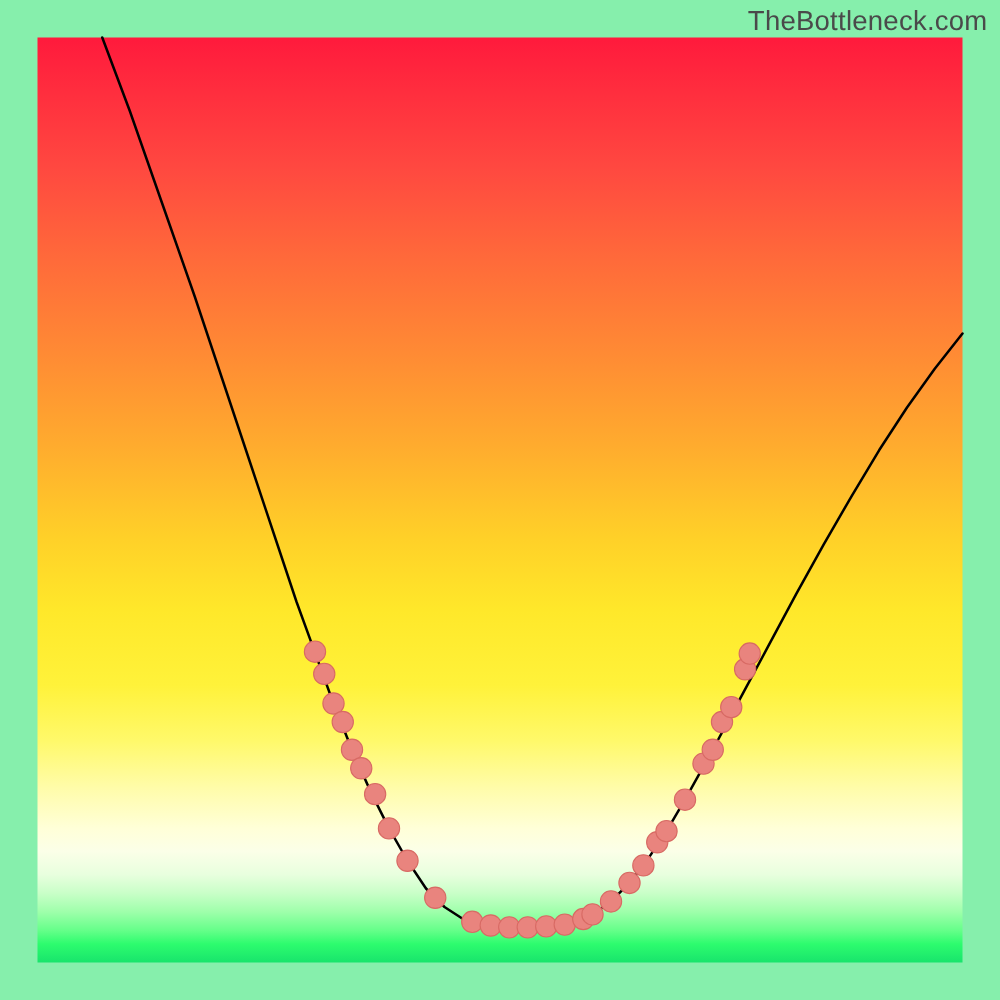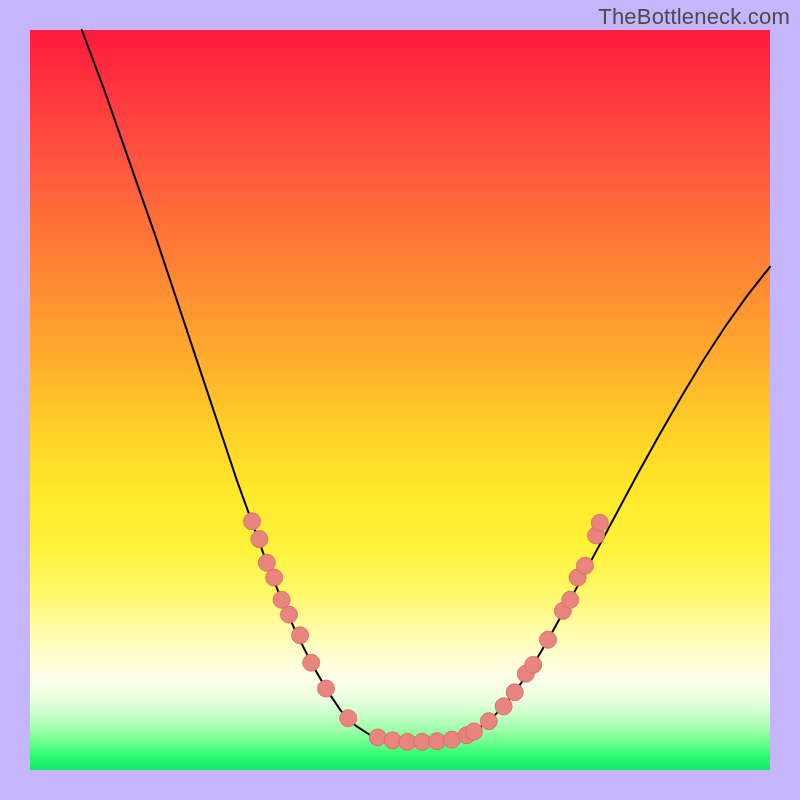--- a/index.html
+++ b/index.html
@@ -10,21 +10,21 @@
     overflow: hidden;
     background: #000;
     font-family: Arial, Helvetica, sans-serif;
   }
   .frame {
     position: absolute;
     left: 0;
     top: 0;
     width: 800px;
     height: 800px;
-    background: #c4b5fd;
+    background: #86efac;
   }
   .plot {
     position: absolute;
     left: 30px;
     top: 30px;
     width: 740px;
     height: 740px;
     
     background: linear-gradient(to bottom,
       #ff1a3c 0%,

